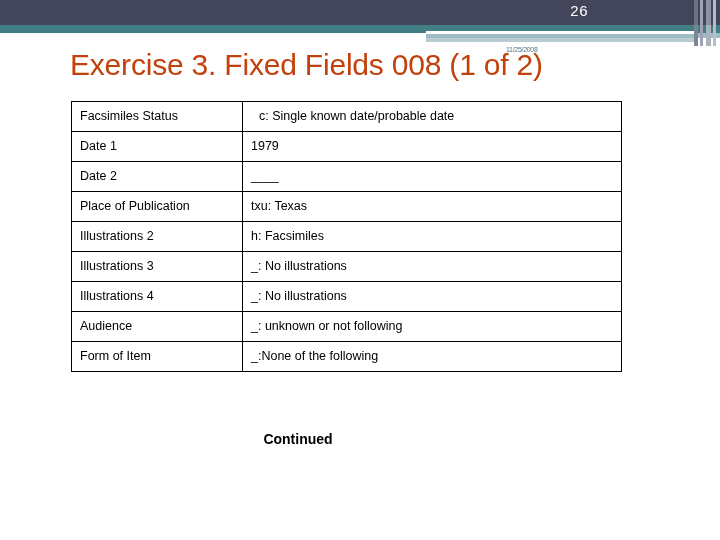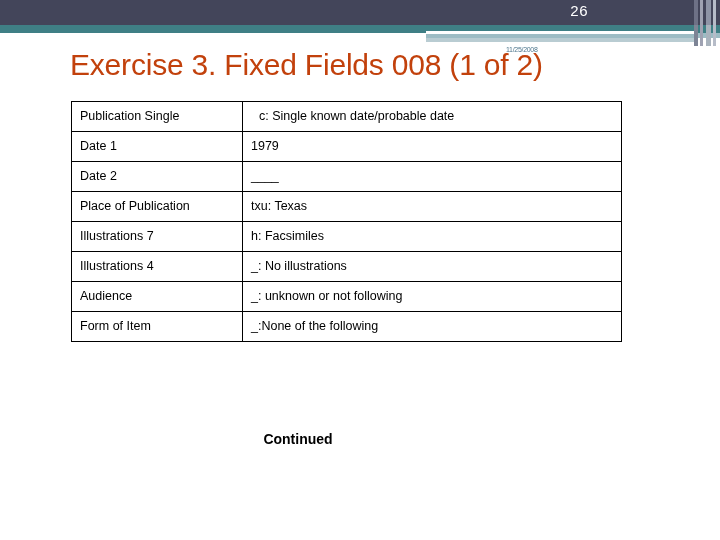--- a/index.html
+++ b/index.html
@@ -191,38 +191,42 @@
 
   <div class="page-number">26</div>
 </div>
 
 <div class="slide-title">Exercise 3. Fixed Fields 008 (1 of 2)</div>
 <div class="date-stamp">11/25/2008</div>
 
 <table class="fields-table">
   <tbody>
     <tr>
-      <td class="col-label">Publication Single</td>
+      <td class="col-label">Facsimiles Status</td>
       <td class="col-value indented">c: Single known date/probable date</td>
     </tr>
     <tr>
       <td class="col-label">Date 1</td>
       <td class="col-value">1979</td>
     </tr>
     <tr>
       <td class="col-label">Date 2</td>
       <td class="col-value">____</td>
     </tr>
     <tr>
       <td class="col-label">Place of Publication</td>
       <td class="col-value">txu: Texas</td>
     </tr>
     <tr>
-      <td class="col-label">Illustrations 7</td>
+      <td class="col-label">Illustrations 2</td>
       <td class="col-value">h: Facsimiles</td>
+    </tr>
+    <tr>
+      <td class="col-label">Illustrations 3</td>
+      <td class="col-value">_: No illustrations</td>
     </tr>
     <tr>
       <td class="col-label">Illustrations  4</td>
       <td class="col-value">_: No illustrations</td>
     </tr>
     <tr>
       <td class="col-label">Audience</td>
       <td class="col-value">_: unknown or not following</td>
     </tr>
     <tr>

